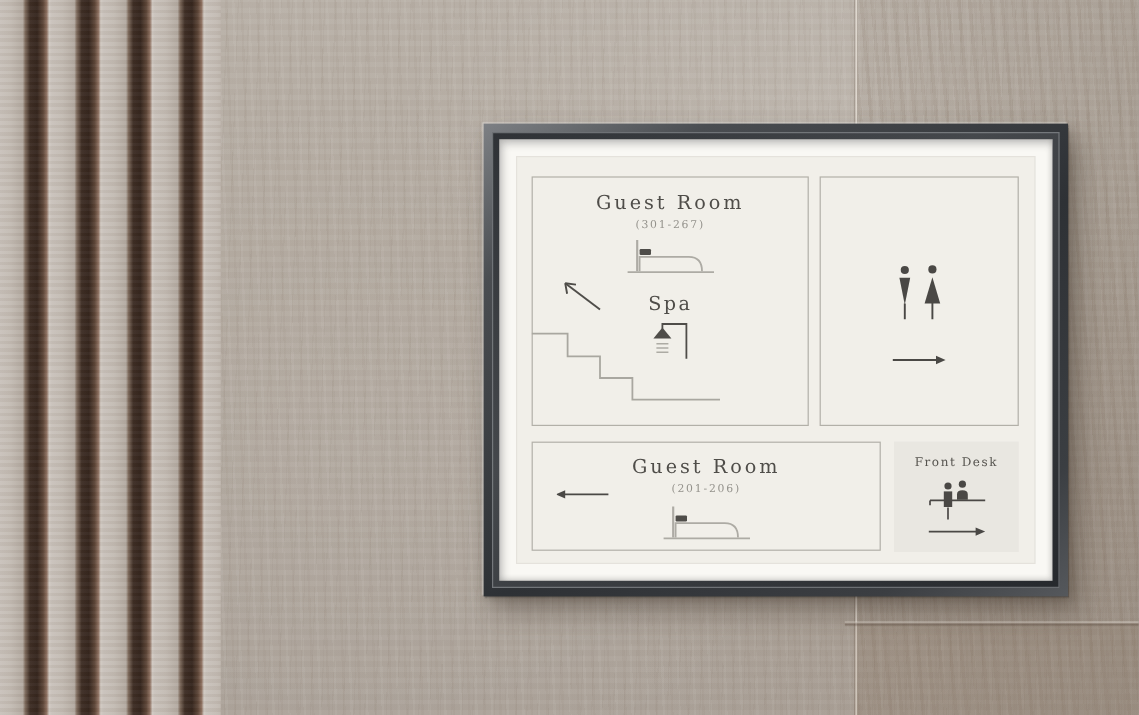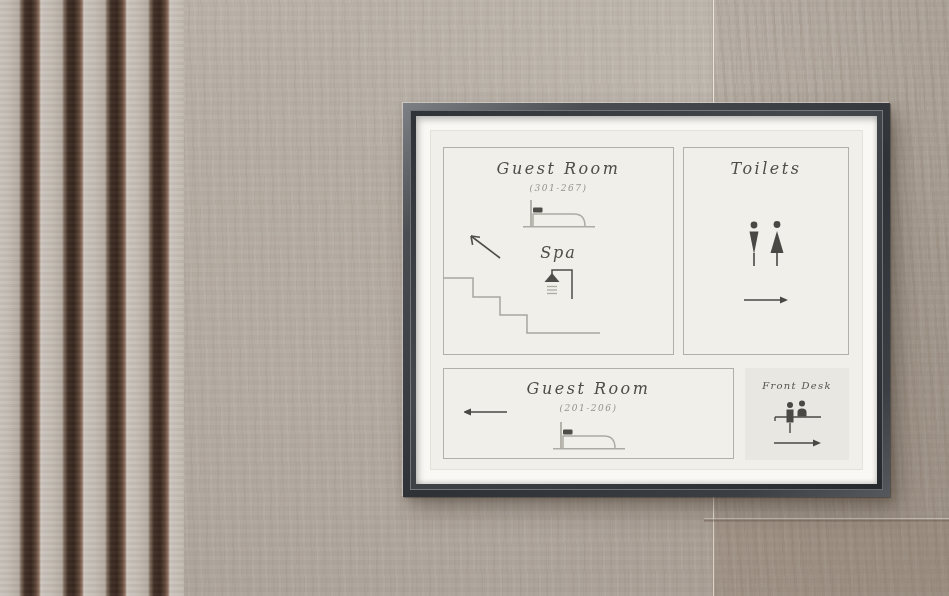--- a/index.html
+++ b/index.html
@@ -45,21 +45,21 @@
         #5c4537 36px,#8d7060 39px,
         #d0c9c2 41px,#c9c2bb 43px);}
 
   
   .frame{position:absolute;left:403px;top:103px;width:487px;height:394px;box-sizing:border-box;padding:7px;
     background:linear-gradient(145deg,#7d8084 0%,#4a4d51 18%,#2e3135 55%,#3b3e42 85%,#55585c 100%);
     box-shadow:-1px -1px 1px rgba(255,255,255,0.35), 1px 1px 1px rgba(0,0,0,0.25),
                9px 13px 22px rgba(66,55,44,0.38), 3px 5px 9px rgba(66,55,44,0.26);}
   .frame-inner{width:100%;height:100%;box-sizing:border-box;padding:6px;
     background:linear-gradient(145deg,#2f3236 0%,#45484c 40%,#26292d 100%);
-    box-shadow:inset 0 0 0 1px rgba(158,162,166,0.55);font-style:italic;}
+    box-shadow:inset 0 0 0 1px rgba(158,162,166,0.55);}
   .mat{width:100%;height:100%;box-sizing:border-box;background:#f9f8f4;padding:15px;
     box-shadow:inset 2px 3px 7px rgba(40,40,45,0.32), inset -1px -2px 4px rgba(40,40,45,0.14);}
   .sign{width:100%;height:100%;position:relative;background:#f1efe9;
     box-shadow:0 0 0 1px rgba(203,199,190,0.45);}
 
   .panel{position:absolute;border:1px solid #b2b0a8;box-sizing:border-box;}
   #panel-upper-left{left:12px;top:16px;width:231px;height:208px;}
   #panel-toilets{left:252px;top:16px;width:166px;height:208px;}
   #panel-lower{left:12px;top:237px;width:291px;height:91px;}
   #panel-front-desk{left:314px;top:237px;width:104px;height:92px;background:#e9e7e1;border:none;}
@@ -116,21 +116,20 @@
               <line x1="9" y1="25" x2="19" y2="25" stroke="#adaba4" stroke-width="1.3"></line>
               <line x1="9" y1="28.5" x2="19" y2="28.5" stroke="#adaba4" stroke-width="1.3"></line>
             </svg>
 
             <svg style="position:absolute;left:-1px;top:128px" width="160" height="60" viewBox="0 0 160 60">
               <polyline points="0,2 30,2 30,21 57,21 57,39 84,39 84,57 157,57" fill="none" stroke="#a9a7a0" stroke-width="1.5"></polyline>
             </svg>
           </div>
 
           <div class="panel" id="panel-toilets">
-            <div class="title" style="top:11px">Toilets</div>
 
             <svg class="cicon" style="top:72px" width="48" height="48" viewBox="0 0 48 48">
               <g>
                 <circle cx="12" cy="5" r="3.4" fill="#4a4845"></circle>
                 <polygon points="7.5,11.5 16.5,11.5 12,34" fill="#4a4845"></polygon>
                 <line x1="12" y1="33" x2="12" y2="46" stroke="#4a4845" stroke-width="1.6"></line>
               </g>
               <g>
                 <circle cx="35" cy="4.5" r="3.4" fill="#4a4845"></circle>
                 <polygon points="35,11 28.5,33 41.5,33" fill="#4a4845"></polygon>

